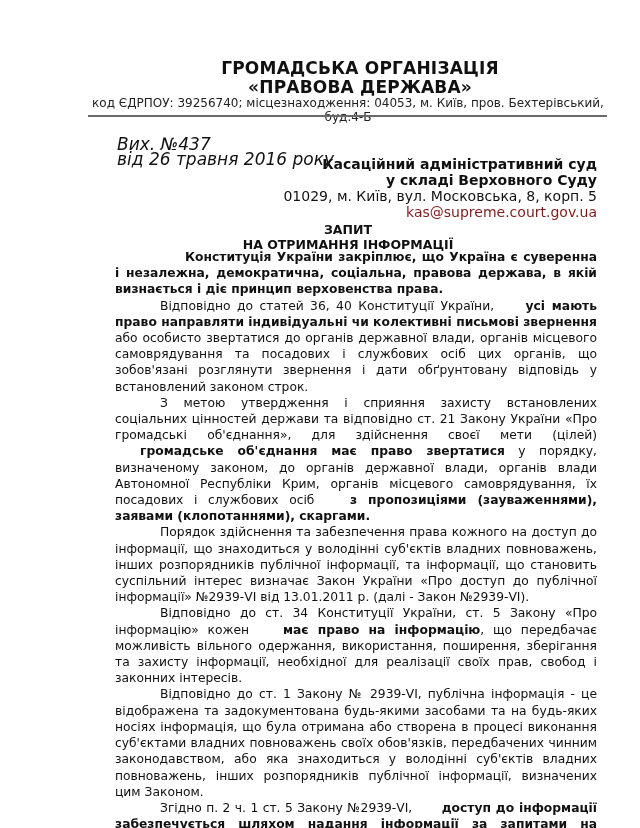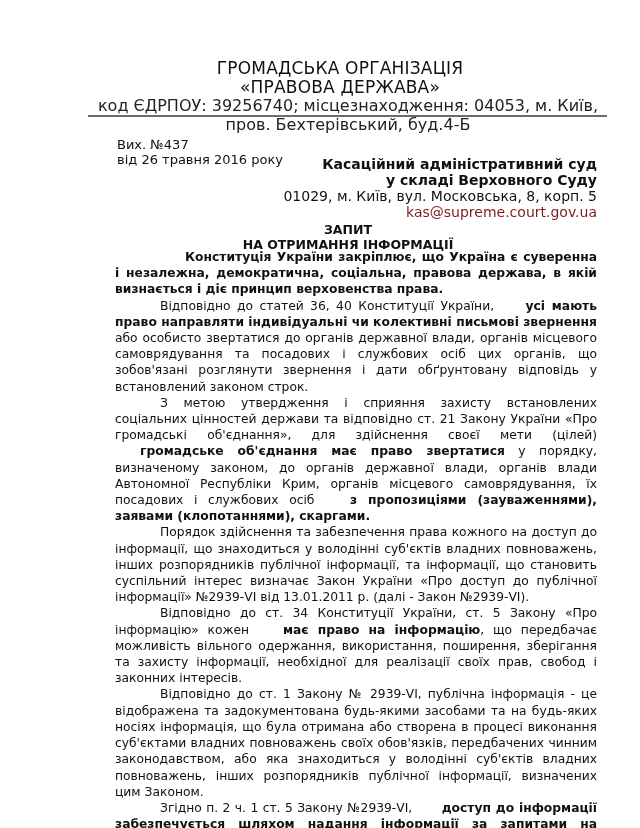--- a/index.html
+++ b/index.html
@@ -1,22 +1,22 @@
 <!DOCTYPE html>
 <html><head>
 <meta charset="utf-8">
 <style>
   html, body { margin: 0; padding: 0; background: #ffffff; }
   body { width: 640px; height: 828px; overflow: hidden; position: relative; font-family: "DejaVu Sans", sans-serif; color: #111; }
-  .org-title { position: absolute; left: 80px; width: 520px; text-align: center; font-size: 17px; letter-spacing: 0.2px; color: #111; }
+  .org-title { position: absolute; left: 100px; width: 520px; text-align: center; font-size: 17px; letter-spacing: 0.2px; color: #111; font-weight: bold; }
   .org-line1 { top: 58px; }
   .org-line2 { top: 77px; }
-  .org-details { position: absolute; left: 88px; width: 520px; top: 96px; text-align: center; font-size: 16px; color: #222; }
+  .org-details { position: absolute; left: 88px; width: 520px; top: 96px; text-align: center; font-size: 12px; color: #222; }
   .divider { position: absolute; left: 88px; top: 115px; width: 519px; height: 2px; background: #6a6a6a; }
-  .outgoing { position: absolute; left: 117px; top: 137px; font-size: 13px; line-height: 15px; }
+  .outgoing { position: absolute; left: 117px; top: 137px; font-size: 17px; line-height: 15px; font-style: italic; }
   .addressee { position: absolute; right: 43px; top: 156px; text-align: right; font-size: 14px; line-height: 16px; }
   .addressee .b { font-weight: bold; }
   .addressee a { color: #7f1d1d; }
   .title { position: absolute; left: 88px; width: 520px; top: 222px; text-align: center; font-weight: bold; font-size: 12.5px; line-height: 15px; }
   .body { position: absolute; left: 115px; top: 249px; width: 482px; font-size: 12.3px; line-height: 16.2px; text-align: justify; }
   .body p { margin: 0; text-indent: 45px; }
   .body b { font-weight: bold; margin-left: 25px; }
 </style>
 </head>
 <body>

